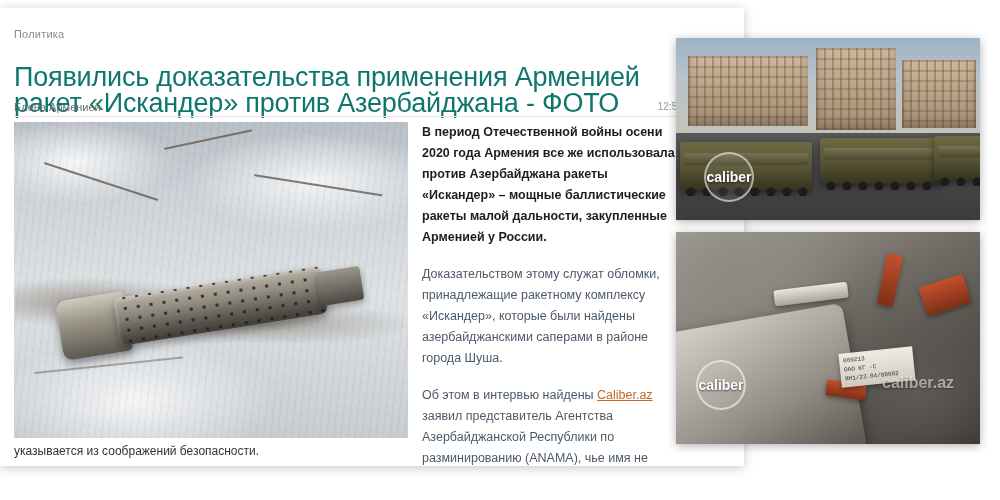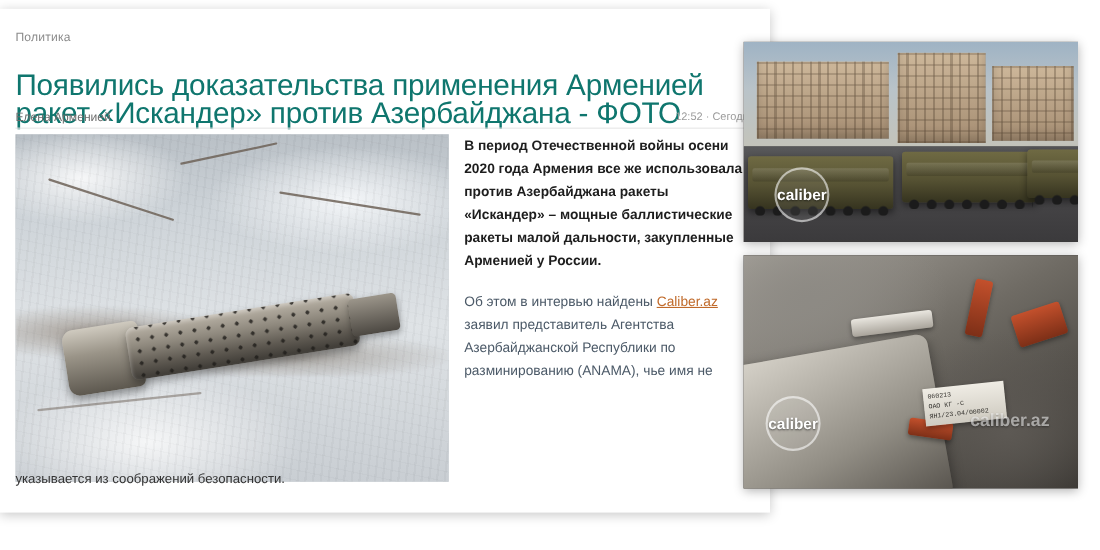--- a/index.html
+++ b/index.html
@@ -17,20 +17,21 @@
   }
 
   
   .article-card{
     position:absolute;
     left:0px;top:8px;
     width:700px;height:458px;
     background:#ffffff;
     box-shadow:0 2px 10px rgba(0,0,0,0.22);
     overflow:hidden;
+    padding-left:44px;
   }
   .rubric{
     position:absolute;left:14px;top:20px;
     font-size:11px;color:#8b8b8b;
     letter-spacing:.2px;
   }
   .headline{
     position:absolute;left:14px;top:38px;width:660px;
     font-size:27px;line-height:26px;font-weight:normal;
     color:#0f766e;
@@ -107,21 +108,21 @@
     background:linear-gradient(180deg,#cfcabf 0%, #9a9488 40%, #5d584f 100%);
     box-shadow:0 4px 9px rgba(0,0,0,.4);
   }
   .tube-tail{
     position:absolute;left:262px;top:12px;width:44px;height:34px;
     border-radius:4px;
     background:linear-gradient(180deg,#9b958a,#4c4842);
     box-shadow:0 3px 7px rgba(0,0,0,.35);
   }
   .caption-tail{
-    position:absolute;left:14px;top:420px;
+    position:absolute;left:14px;top:436px;
     font-size:12px;color:#333;
   }
 
   
   .col{
     position:absolute;left:422px;top:114px;width:256px;
   }
   .para{
     font-size:12.5px;line-height:21px;margin:0 0 16px 0;
   }
@@ -258,20 +259,21 @@
         <div class="tube-body">
           <div class="perf"></div>
         </div>
         <div class="tube-tail"></div>
       </div>
 
     </div>
 
     <div class="col">
       <p class="para lead">В период Отечественной войны осени 2020 года Армения все же использовала против Азербайджана ракеты «Искандер» – мощные баллистические ракеты малой дальности, закупленные Арменией у России.</p>
+      <p class="para body">Доказательством этому служат обломки, принадлежащие ракетному комплексу «Искандер», которые были найдены азербайджанскими саперами в районе города Шуша.</p>
       <p class="para body"><span>Об этом в интервью найдены </span><a class="link" href="#">Caliber.az</a><span> заявил представитель Агентства Азербайджанской Республики по разминированию (ANAMA), чье имя не</span></p>
     </div>
 
     <div class="caption-tail">указывается из соображений безопасности.</div>
   </div>
 
   <div class="photo-parade">
     <div class="sky"></div>
     <div class="ground"></div>
 

